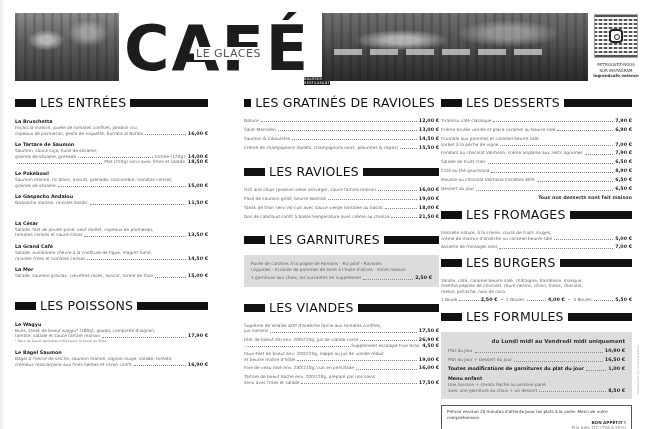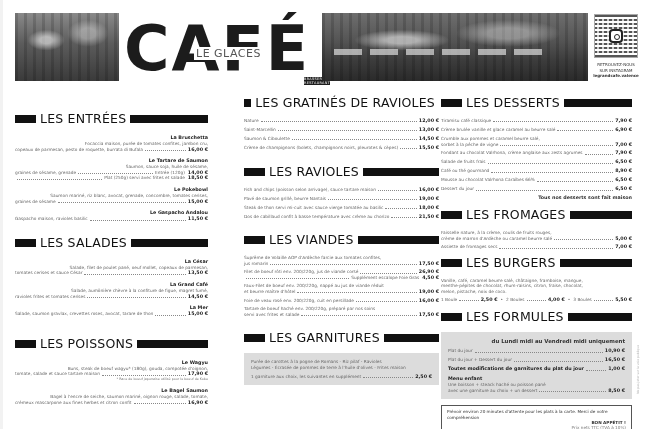--- a/index.html
+++ b/index.html
@@ -32,21 +32,21 @@
       #fff; border: 1px solid #aaa; }
   .qr::before { content: ""; position: absolute; inset: 2px;
     background: repeating-linear-gradient(90deg, rgba(255,255,255,.7) 0 2px, transparent 2px 5px); }
   .qr-icon { position: absolute; left: 14px; top: 14px; width: 14px; height: 14px; border: 2px solid #222; border-radius: 4px; background: #fff; }
   .qr-icon::after { content: ""; position: absolute; left: 3px; top: 3px; width: 4px; height: 4px; border: 1.5px solid #222; border-radius: 50%; }
   .qr-caption { position: absolute; left: 588px; top: 62px; width: 56px; text-align: center; font-size: 4px; line-height: 5.5px; color: #333; }
   .qr-caption b { font-weight: bold; }
 
   
   .col { position: absolute; }
-  .col-left { left: 15px; top: 112px; width: 193px; text-align: right; }
+  .col-left { left: 15px; top: 96px; width: 193px; }
   .col-mid { left: 244px; top: 96px; width: 195px; }
   .col-right { left: 441px; top: 96px; width: 191px; }
 
   .section-title { display: flex; align-items: center; height: 14px; margin-bottom: 8px; }
   .section-title .bar-l { width: 21px; height: 8px; background: #111; margin-right: 4px; }
   .section-title .title { font-size: 12.5px; color: #111; white-space: nowrap; letter-spacing: 0.2px; line-height: 14px; }
   .section-title .bar-r { flex: 1; height: 8px; background: #111; margin-left: 4px; }
 
   .item { margin-bottom: 5px; }
   .item-name { font-size: 4.8px; font-weight: bold; color: #222; line-height: 7px; }
@@ -141,25 +141,20 @@
         <div class="item-name">Le Gaspacho Andalou</div>
         <div class="line">
             <span class="txt">Gaspacho maison, ravioles basilic</span>
             <span class="dots"></span>
             <span class="price">11,50 €</span>
           </div>
       </div>
     </div>
 
     <div class="sec" style="margin-top:14px">
-      <div class="section-title">
-        <span class="bar-l"></span>
-        <span class="title">LES SALADES</span>
-        <span class="bar-r"></span>
-      </div>
       <div class="item">
         <div class="item-name">La César</div>
         <div class="desc">Salade, filet de poulet pané, oeuf mollet, copeaux de parmesan,</div>
         <div class="line">
             <span class="txt">tomates cerises et sauce César</span>
             <span class="dots"></span>
             <span class="price">13,50 €</span>
           </div>
       </div>
       <div class="item">
@@ -257,86 +252,86 @@
       <div class="line simple">
           <span class="txt">Steak de thon servi mi-cuit avec sauce vierge tomatée au basilic</span>
           <span class="dots"></span>
           <span class="price">18,00 €</span>
         </div>
       <div class="line simple">
           <span class="txt">Dos de cabillaud confit à basse température avec crème au chorizo</span>
           <span class="dots"></span>
           <span class="price">21,50 €</span>
         </div>
-    </div>
-
-    <div class="sec" style="margin-top:14px">
-      <div class="section-title">
-        <span class="bar-l"></span>
-        <span class="title">LES VIANDES</span>
-        <span class="bar-r"></span>
-      </div>
-      <div class="item" style="margin-bottom:3px">
-        <div class="desc">Suprême de Volaille AOP d'Ardèche farcie aux tomates confites,</div>
-        <div class="line">
-            <span class="txt">jus romarin</span>
-            <span class="dots"></span>
-            <span class="price">17,50 €</span>
-          </div>
-      </div>
-      <div class="item" style="margin-bottom:3px">
-        <div class="line">
-            <span class="txt">Filet de boeuf rôti env. 200/220g, jus de viande corsé</span>
-            <span class="dots"></span>
-            <span class="price">26,90 €</span>
-          </div>
-        <div class="line">
-            <span class="dots"></span>
-            <span class="extra">Supplément escalope Foie Gras</span>
-            <span class="price">4,50 €</span>
-          </div>
-      </div>
-      <div class="item" style="margin-bottom:3px">
-        <div class="desc">Faux-Filet de boeuf env. 200/220g, nappé au jus de viande réduit</div>
-        <div class="line">
-            <span class="txt">et beurre maître d'hôtel</span>
-            <span class="dots"></span>
-            <span class="price">19,00 €</span>
-          </div>
-      </div>
-      <div class="item" style="margin-bottom:3px">
-        <div class="line">
-            <span class="txt">Foie de veau rosé env. 200/220g, cuit en persillade</span>
-            <span class="dots"></span>
-            <span class="price">16,00 €</span>
-          </div>
-      </div>
-      <div class="item" style="margin-bottom:3px">
-        <div class="desc">Tartare de boeuf haché env. 200/220g, préparé par nos soins</div>
-        <div class="line">
-            <span class="txt">servi avec frites et salade</span>
-            <span class="dots"></span>
-            <span class="price">17,50 €</span>
-          </div>
-      </div>
     </div>
 
     <div class="sec" style="margin-top:14px">
       <div class="section-title">
         <span class="bar-l"></span>
         <span class="title">LES GARNITURES</span>
         <span class="bar-r"></span>
       </div>
       <div class="gray-box">
         <div class="desc">Purée de carottes à la pogne de Romans - Riz pilaf - Ravioles</div>
         <div class="desc" style="margin-bottom:3px">Légumes - Écrasée de pommes de terre à l'huile d'olives - Frites maison</div>
         <div class="line">
             <span class="txt">1 garniture aux choix, les suivantes en supplément</span>
             <span class="dots"></span>
             <span class="price">2,50 €</span>
+          </div>
+      </div>
+    </div>
+
+    <div class="sec" style="margin-top:14px">
+      <div class="section-title">
+        <span class="bar-l"></span>
+        <span class="title">LES VIANDES</span>
+        <span class="bar-r"></span>
+      </div>
+      <div class="item" style="margin-bottom:3px">
+        <div class="desc">Suprême de Volaille AOP d'Ardèche farcie aux tomates confites,</div>
+        <div class="line">
+            <span class="txt">jus romarin</span>
+            <span class="dots"></span>
+            <span class="price">17,50 €</span>
+          </div>
+      </div>
+      <div class="item" style="margin-bottom:3px">
+        <div class="line">
+            <span class="txt">Filet de boeuf rôti env. 200/220g, jus de viande corsé</span>
+            <span class="dots"></span>
+            <span class="price">26,90 €</span>
+          </div>
+        <div class="line">
+            <span class="dots"></span>
+            <span class="extra">Supplément escalope Foie Gras</span>
+            <span class="price">4,50 €</span>
+          </div>
+      </div>
+      <div class="item" style="margin-bottom:3px">
+        <div class="desc">Faux-Filet de boeuf env. 200/220g, nappé au jus de viande réduit</div>
+        <div class="line">
+            <span class="txt">et beurre maître d'hôtel</span>
+            <span class="dots"></span>
+            <span class="price">19,00 €</span>
+          </div>
+      </div>
+      <div class="item" style="margin-bottom:3px">
+        <div class="line">
+            <span class="txt">Foie de veau rosé env. 200/220g, cuit en persillade</span>
+            <span class="dots"></span>
+            <span class="price">16,00 €</span>
+          </div>
+      </div>
+      <div class="item" style="margin-bottom:3px">
+        <div class="desc">Tartare de boeuf haché env. 200/220g, préparé par nos soins</div>
+        <div class="line">
+            <span class="txt">servi avec frites et salade</span>
+            <span class="dots"></span>
+            <span class="price">17,50 €</span>
           </div>
       </div>
     </div>
   </div>
 
   <div class="col col-right">
     <div class="sec" style="margin-bottom:8px">
       <div class="section-title">
         <span class="bar-l"></span>
         <span class="title">LES DESSERTS</span>

